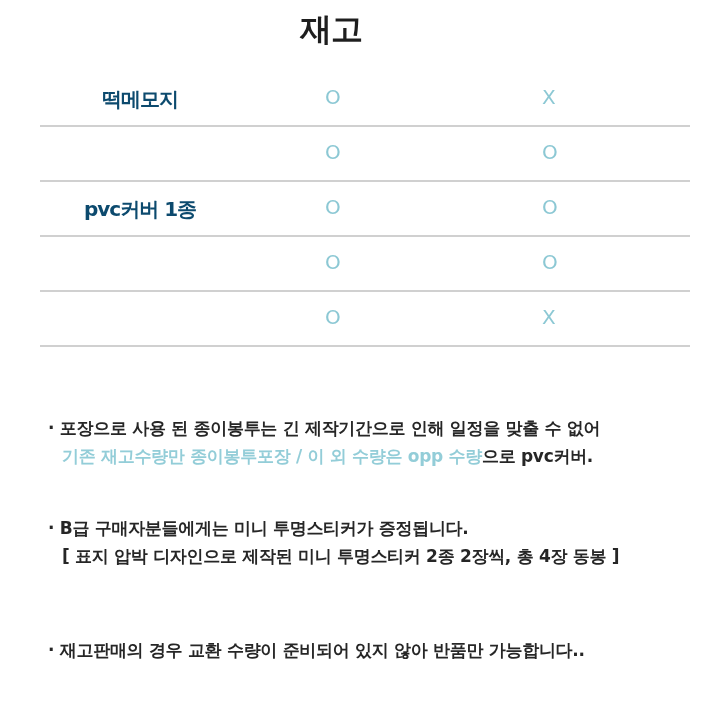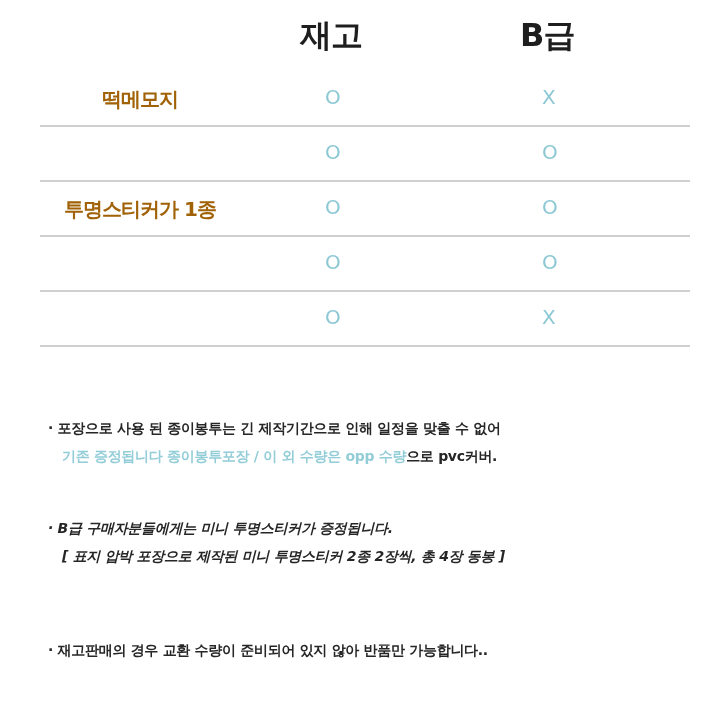--- a/index.html
+++ b/index.html
@@ -1,76 +1,75 @@
 <!DOCTYPE html>
 <html><head>
 <meta charset="utf-8">
 <style>
   html, body { margin:0; padding:0; background:#ffffff; }
   body { width:720px; height:720px; position:relative; overflow:hidden;
          font-family:"DejaVu Sans","Liberation Sans",sans-serif; color:#222; }
-  .header { position:absolute; top:14px; left:0; width:708px; height:50px; }
+  .header { position:absolute; top:8px; left:0; width:708px; height:50px; }
   .hcol { position:absolute; top:0; font-size:32px; font-weight:bold; color:#1e1e1e; letter-spacing:-1px; }
   .hcol.c1 { left:300px; }
   .hcol.c2 { left:520px; }
   .table { position:absolute; top:72px; left:40px; width:650px; }
   .row { position:relative; height:53px; border-bottom:2px solid #d0d0d0; }
   .row .label { position:absolute; left:0; width:200px; text-align:center; top:14px;
-                font-size:20px; font-weight:bold; color:#a16207; letter-spacing:-1px; }
+                font-size:20px; font-weight:bold; color:#0c4a6e; letter-spacing:-1px; }
   .row .v { position:absolute; top:13px; font-size:20px; color:#8cc8d4; }
   .row .v1 { left:285px; }
   .row .v2 { left:502px; }
   .notes { position:absolute; left:48px; top:414px; width:660px; }
   .note { margin-bottom:0; }
-  .line { font-size:14px; font-weight:bold; line-height:28px; white-space:nowrap; letter-spacing:-0.3px; }
+  .line { font-size:17px; font-weight:bold; line-height:28px; white-space:nowrap; letter-spacing:-0.3px; }
   .line.indent { padding-left:14px; }
   .accent { color:#93cdd8; }
   .dark { color:#262626; }
   .n1 { position:absolute; top:0; }
-  .n2 { position:absolute; top:100px;font-style:italic; }
+  .n2 { position:absolute; top:100px; }
   .n3 { position:absolute; top:222px; }
 </style>
 </head>
 <body>
 
 <div class="header">
   <span class="hcol c1">재고</span>
-  <span class="hcol c2">B급</span>
 </div>
 
 <div class="table">
   <div class="row">
     <span class="label">떡메모지</span>
     <span class="v v1">O</span>
     <span class="v v2">X</span>
   </div>
   <div class="row">
     <span class="v v1">O</span>
     <span class="v v2">O</span>
   </div>
   <div class="row">
-    <span class="label">투명스티커가 1종</span>
+    <span class="label">pvc커버 1종</span>
     <span class="v v1">O</span>
     <span class="v v2">O</span>
   </div>
   <div class="row">
     <span class="v v1">O</span>
     <span class="v v2">O</span>
   </div>
   <div class="row">
     <span class="v v1">O</span>
     <span class="v v2">X</span>
   </div>
 </div>
 
 <div class="notes">
   <div class="note n1">
     <div class="line dark">· 포장으로 사용 된 종이봉투는 긴 제작기간으로 인해 일정을 맞출 수 없어</div>
-    <div class="line indent"><span class="accent">기존 증정됩니다 종이봉투포장 / 이 외 수량은 opp 수량</span><span class="dark">으로 pvc커버.</span></div>
+    <div class="line indent"><span class="accent">기존 재고수량만 종이봉투포장 / 이 외 수량은 opp 수량</span><span class="dark">으로 pvc커버.</span></div>
   </div>
   <div class="note n2">
     <div class="line dark">· B급 구매자분들에게는 미니 투명스티커가 증정됩니다.</div>
-    <div class="line indent dark">[ 표지 압박 포장으로 제작된 미니 투명스티커 2종 2장씩, 총 4장 동봉 ]</div>
+    <div class="line indent dark">[ 표지 압박 디자인으로 제작된 미니 투명스티커 2종 2장씩, 총 4장 동봉 ]</div>
   </div>
   <div class="note n3">
     <div class="line dark">· 재고판매의 경우 교환 수량이 준비되어 있지 않아 반품만 가능합니다..</div>
   </div>
 </div>
 
 </body></html>

